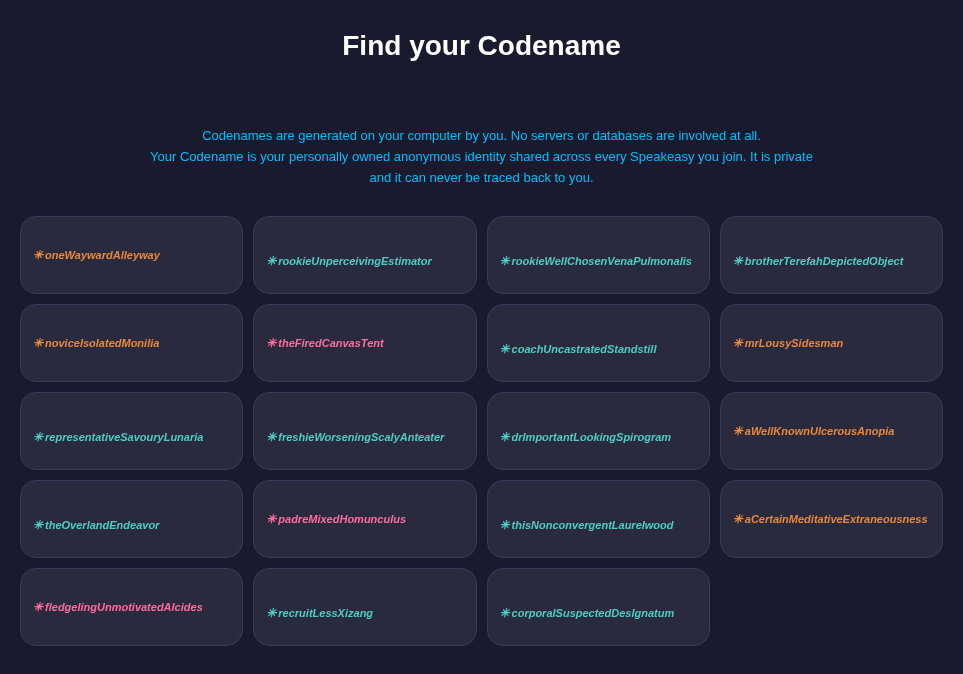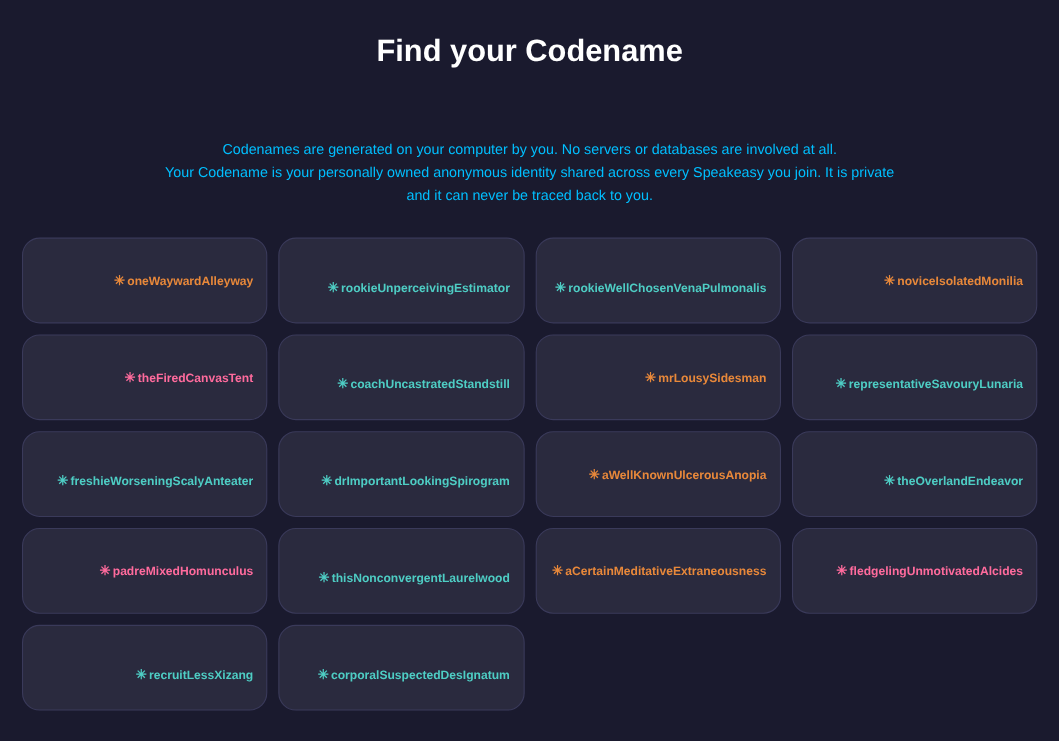--- a/index.html
+++ b/index.html
@@ -38,23 +38,24 @@
       max-width: 940px;
       margin-bottom: 28px;
     }
     .card {
       background-color: #2a2a3e;
       border: 1px solid #3a3a5a;
       border-radius: 16px;
       padding: 16px 12px;
       display: flex;
       align-items: center;
-      justify-content: flex-end;
+      justify-content: flex-start;
       min-height: 78px;
       cursor: pointer;
+      font-style: italic;
     }
     .card-text {
       font-size: 11px;
       font-weight: 600;
       text-align: center;
       word-break: break-word;
     }
     .card-text .icon {
       font-size: 12px;
       margin-right: 2px;
@@ -106,20 +107,23 @@
 <div class="card">
       <span class="card-text color-orange"><span class="icon">✳</span>oneWaywardAlleyway</span>
     </div>
     <div class="card">
       <span class="card-text color-cyan"><span class="icon">✳</span>rookieUnperceivingEstimator</span>
     </div>
     <div class="card">
       <span class="card-text color-cyan"><span class="icon">✳</span>rookieWellChosenVenaPulmonalis</span>
     </div>
     <div class="card">
+      <span class="card-text color-cyan"><span class="icon">✳</span>brotherTerefahDepictedObject</span>
+    </div>
+    <div class="card">
       <span class="card-text color-orange"><span class="icon">✳</span>noviceIsolatedMonilia</span>
     </div>
     <div class="card">
       <span class="card-text color-pink"><span class="icon">✳</span>theFiredCanvasTent</span>
     </div>
     <div class="card">
       <span class="card-text color-cyan"><span class="icon">✳</span>coachUncastratedStandstill</span>
     </div>
     <div class="card">
       <span class="card-text color-orange"><span class="icon">✳</span>mrLousySidesman</span>

